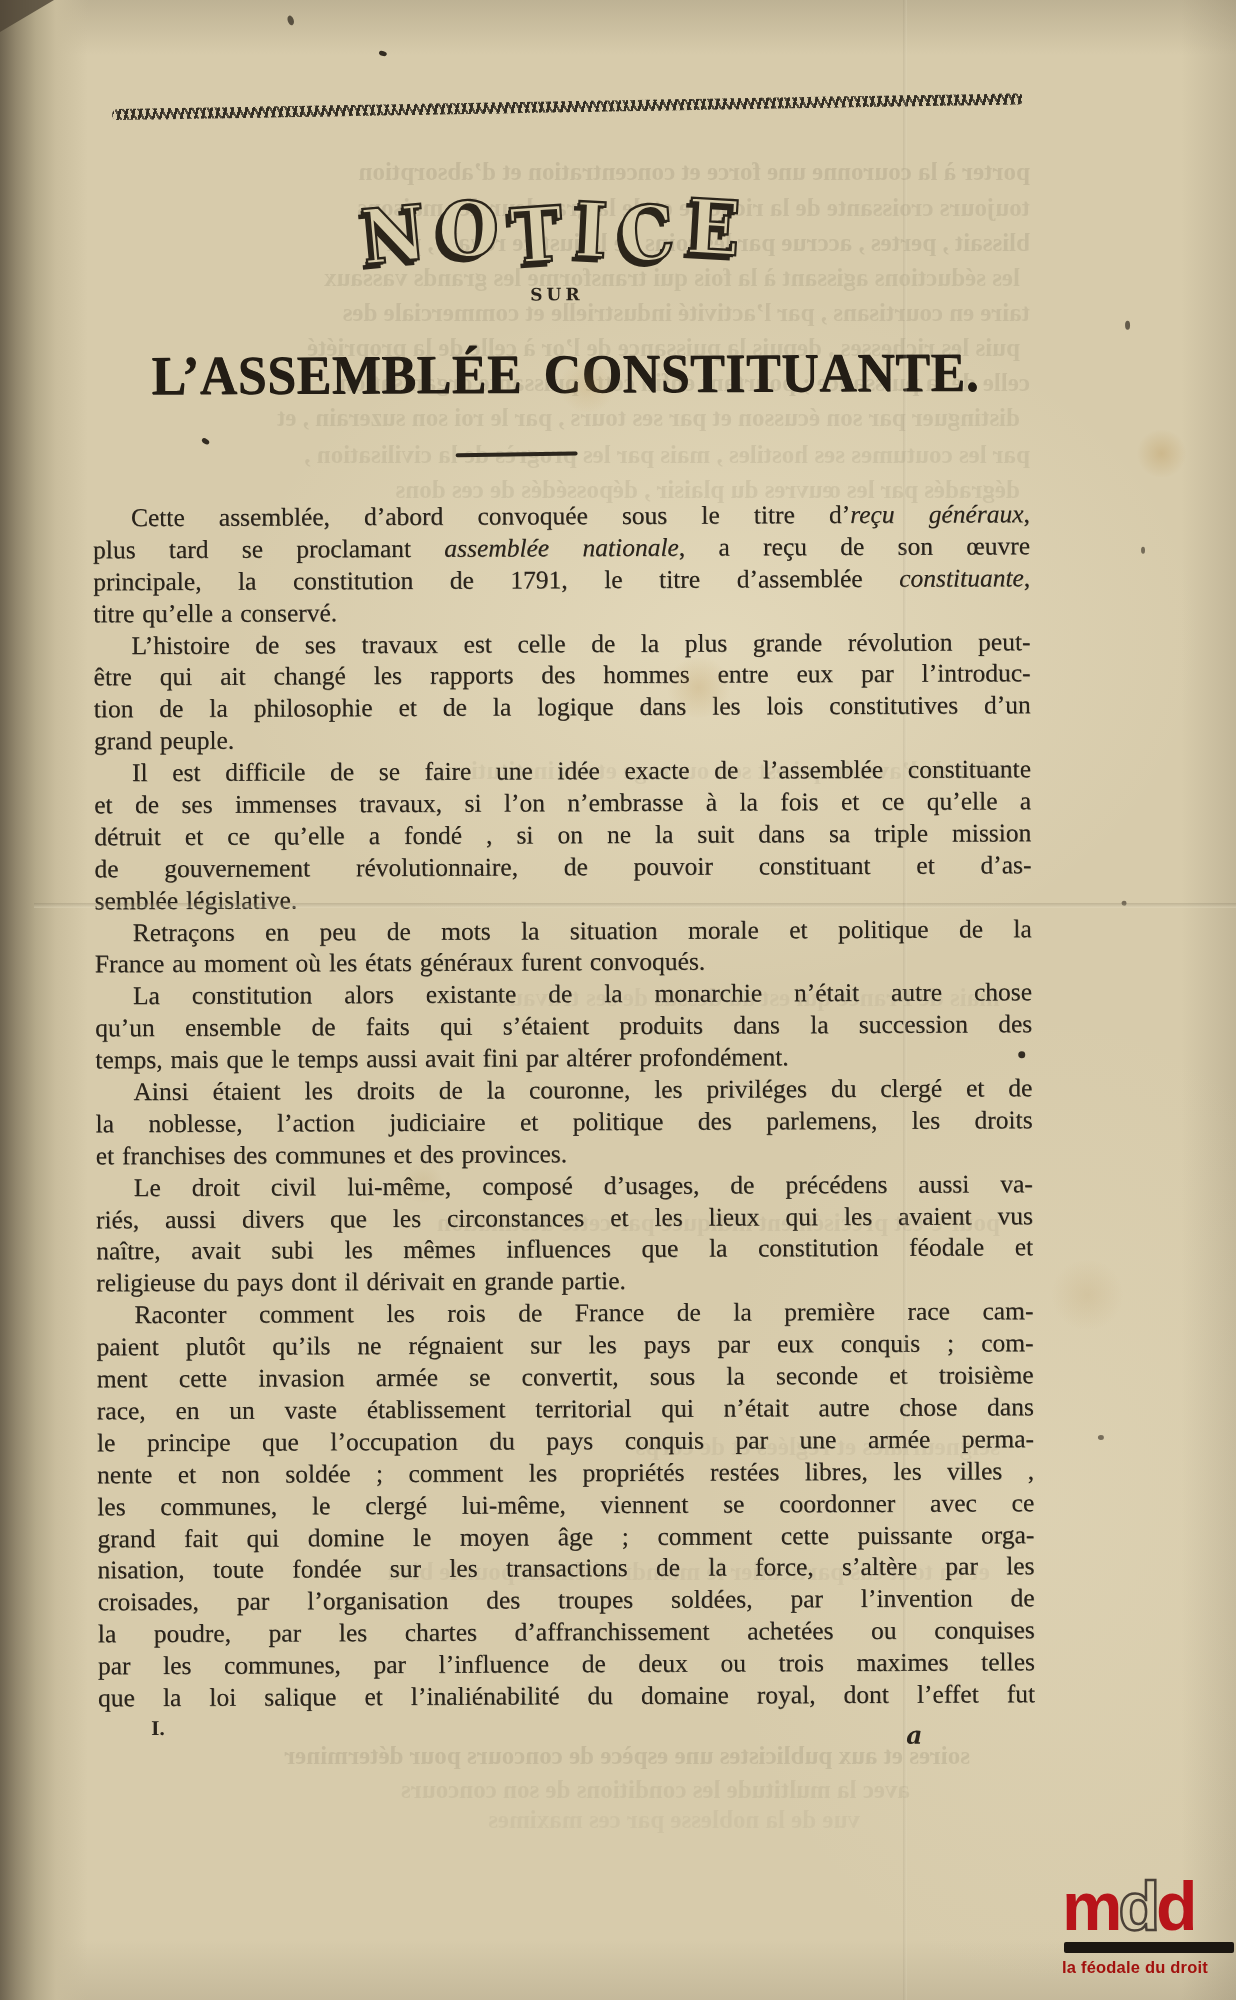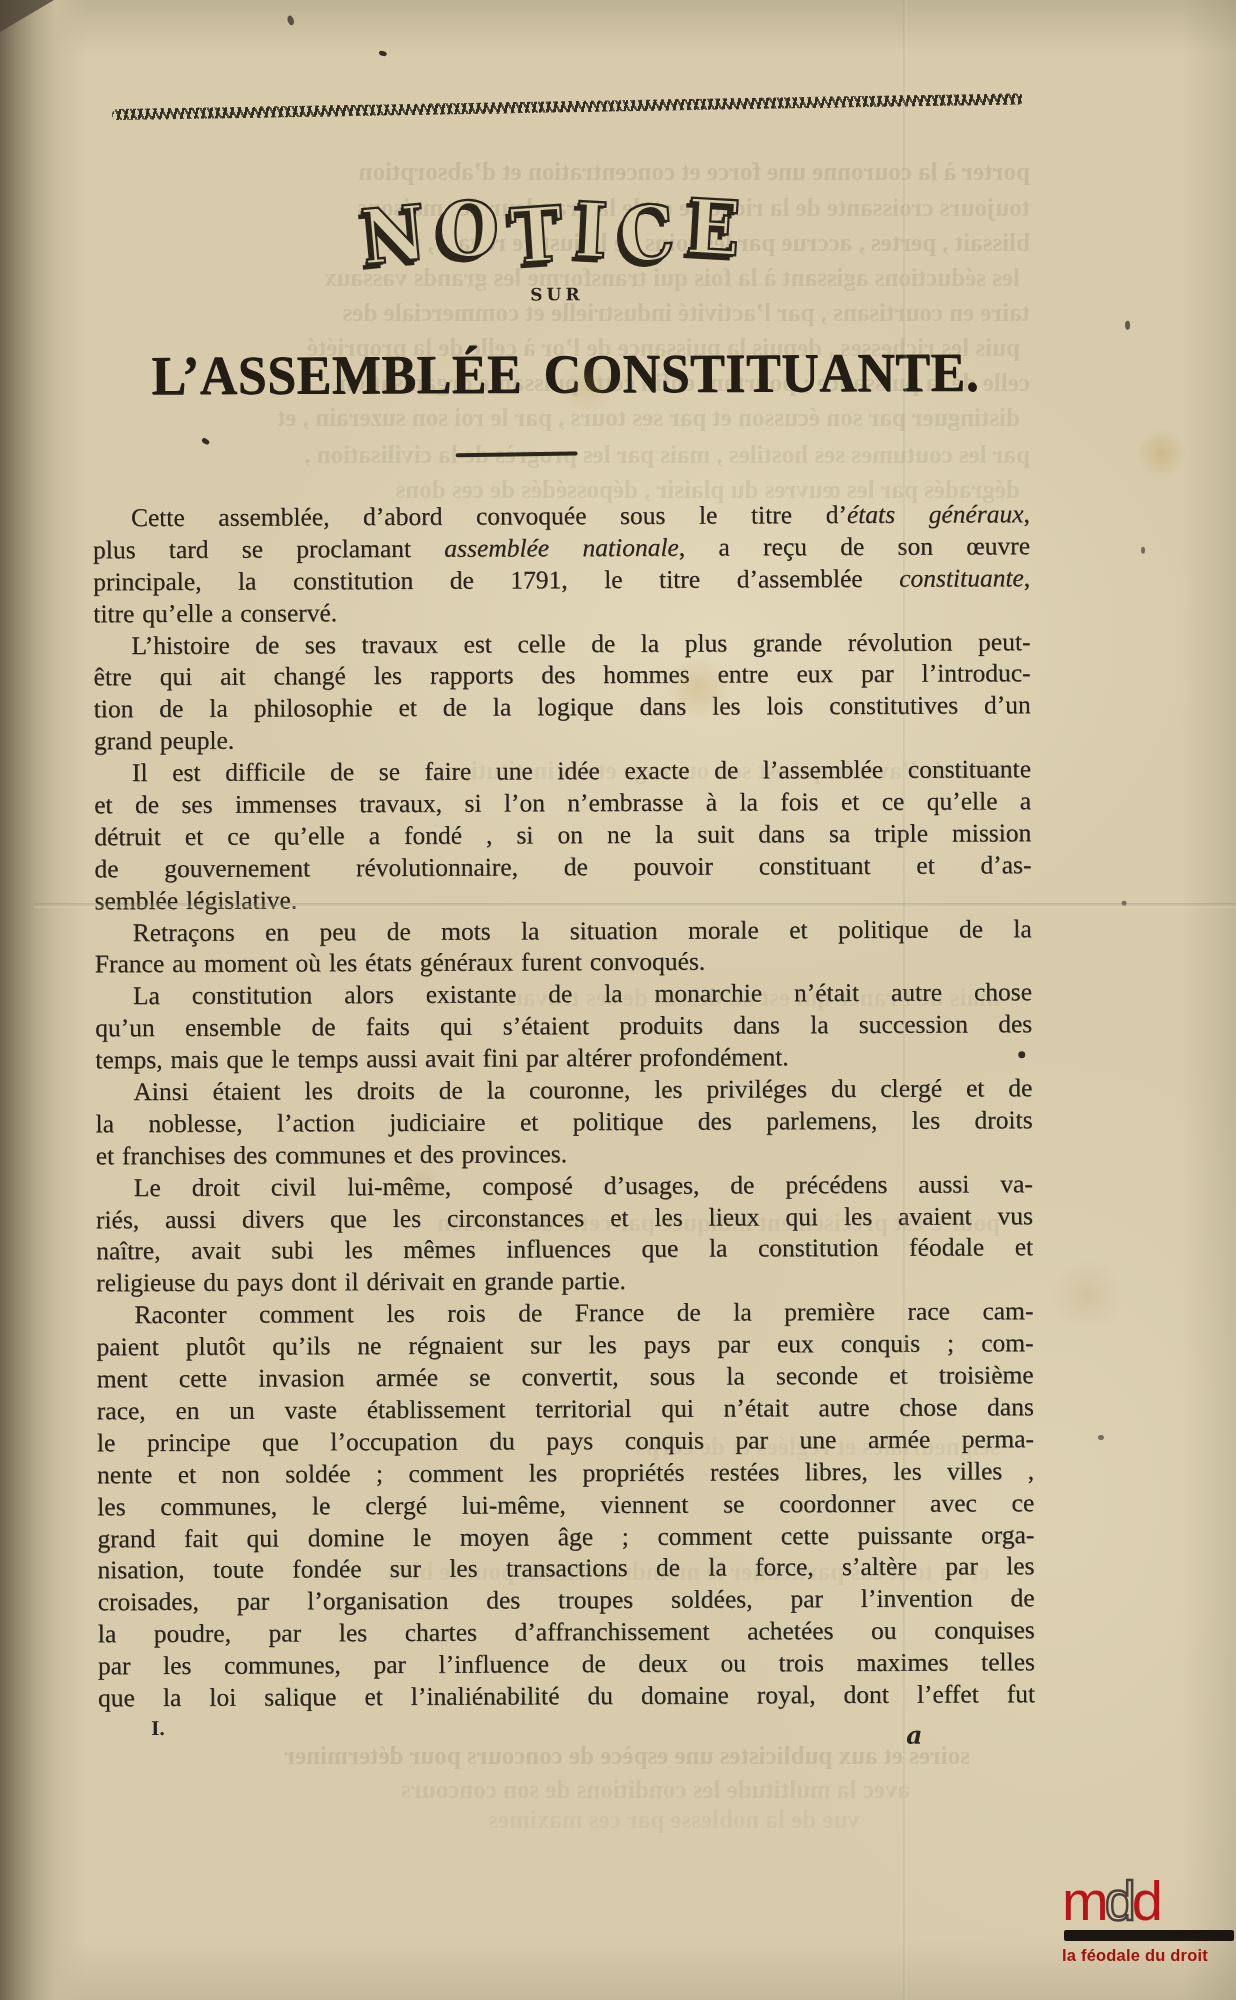--- a/index.html
+++ b/index.html
@@ -60,21 +60,21 @@
     font-style:italic;color:#2a241c;font-family:"DejaVu Serif",serif;}
 
   .bleed-layer{position:absolute;inset:0;pointer-events:none;}
   .bleed{position:absolute;transform:scaleX(-1);filter:blur(0.7px);color:#6f6750;
     font-size:25px;font-weight:bold;white-space:nowrap;overflow:hidden;height:30px;}
 
   .speck{position:absolute;background:#332c22;border-radius:50%;}
   .stain{position:absolute;border-radius:50%;pointer-events:none;}
 
   .mdd{position:absolute;left:1062px;top:1874px;}
-  .mdd-letters{font-family:"Liberation Sans",sans-serif;font-weight:normal;font-size:56px;
+  .mdd-letters{font-family:"Liberation Sans",sans-serif;font-weight:bold;font-size:68px;
     line-height:0.95;letter-spacing:-4px;color:var(--mdd-red,#b8141a);}
   .mdd-letters .outline{color:rgba(221,211,184,0.12);-webkit-text-stroke:2.5px var(--mdd-outline,#4a4138);}
   .mdd-bar{width:170px;height:11px;background:var(--mdd-bar,#1b1611);border-radius:2px;margin:3px 0 5px 2px;}
   .mdd-tagline{font-family:"Liberation Sans",sans-serif;font-weight:bold;font-size:16.5px;
     color:var(--mdd-tag,#a2110e);letter-spacing:0.2px;white-space:nowrap;}
 </style>
 </head>
 <body>
 
 <div class="page">
@@ -107,21 +107,21 @@
     <div class="ornate-title"><span style="transform: rotate(-5deg) translateY(2px) scaleY(1.08);">N</span><span style="transform: rotate(4deg) translateY(-2px) scaleY(1.08);">O</span><span style="transform: rotate(-3.5deg) translateY(3px) scaleY(1.08);">T</span><span style="transform: rotate(3deg) translateY(-1px) scaleY(1.08);">I</span><span style="transform: rotate(-4deg) translateY(2px) scaleY(1.08);">C</span><span style="transform: rotate(3.5deg) translateY(-3px) scaleY(1.08);">E</span></div>
 
     <div class="connector">SUR</div>
 
     <div class="main-title">L’ASSEMBLÉE CONSTITUANTE.</div>
 
     <div class="divider"></div>
 
     <div class="body-text">
         <div>
-          <div class="text-line indent">Cette assemblée, d’abord convoquée sous le titre d’<i>états généraux</i>,</div>
+          <div class="text-line indent">Cette assemblée, d’abord convoquée sous le titre d’<i>reçu généraux</i>,</div>
           <div class="text-line">plus tard se proclamant <i>assemblée nationale</i>, a reçu de son œuvre</div>
           <div class="text-line">principale, la constitution de 1791, le titre d’assemblée <i>constituante</i>,</div>
           <div class="text-line left-last">titre qu’elle a conservé.</div>
         </div>
         <div>
           <div class="text-line indent">L’histoire de ses travaux est celle de la plus grande révolution peut-</div>
           <div class="text-line">être qui ait changé les rapports des hommes entre eux par l’introduc-</div>
           <div class="text-line">tion de la philosophie et de la logique dans les lois constitutives d’un</div>
           <div class="text-line left-last">grand peuple.</div>
         </div>

